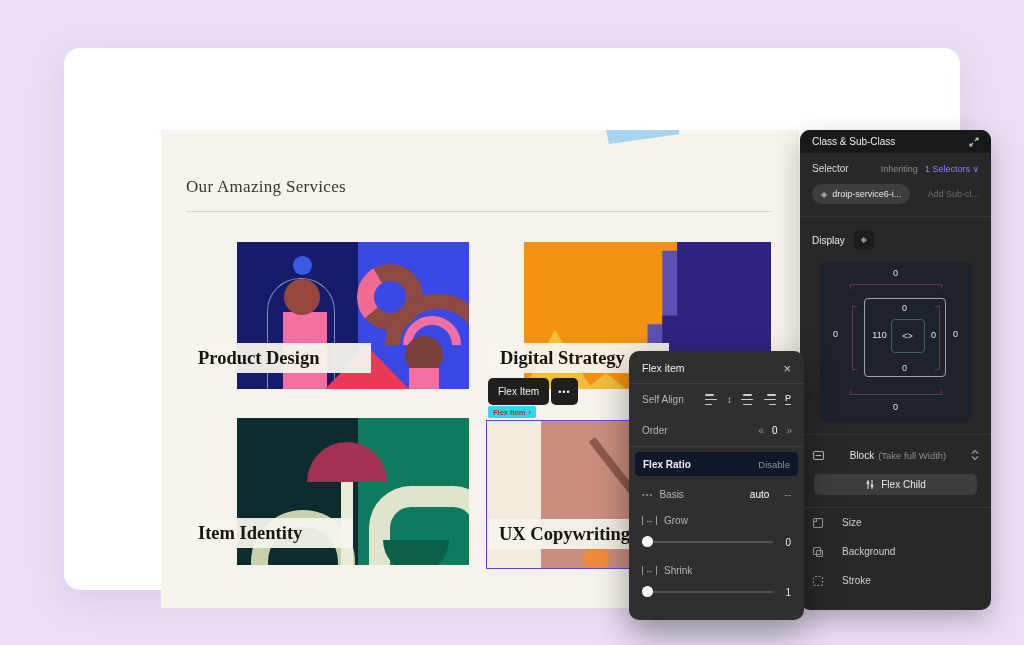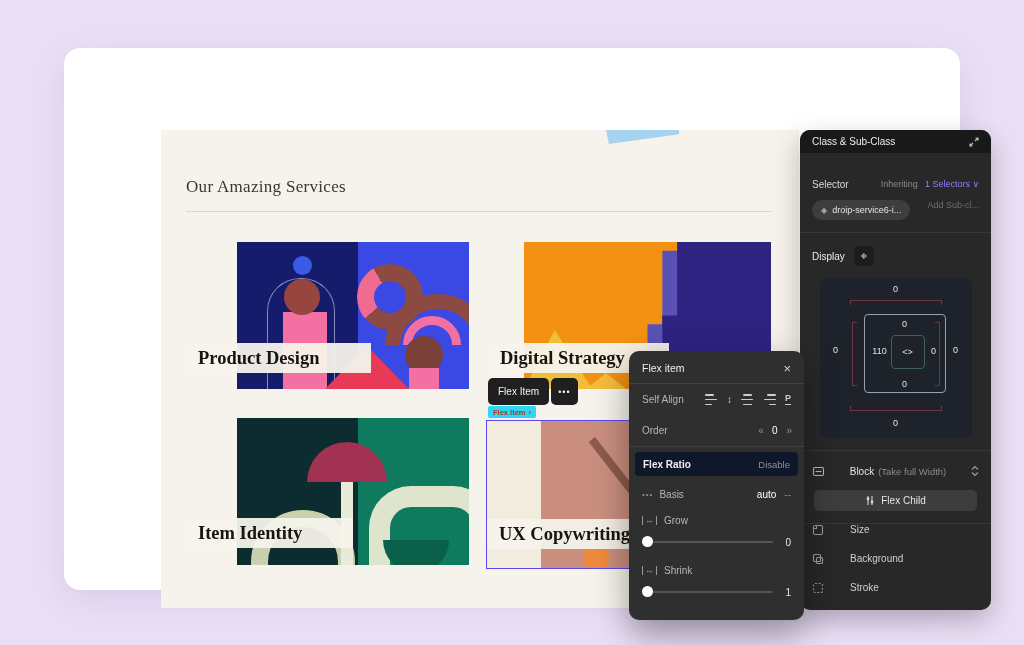--- a/index.html
+++ b/index.html
@@ -91,38 +91,38 @@
   .sa-glyph{color:#cdcdcd;font-size:10px;cursor:pointer;line-height:1}
   .sa-base{border-bottom:1px solid #cdcdcd;font-weight:bold;font-size:9px;padding-bottom:1px}
   .ord{display:flex;align-items:center;gap:9px}
   .ord .chv{color:#8f8f8f;font-size:10px;cursor:pointer;letter-spacing:-1px}
   .ord .val{color:#fff}
   .ratio{margin:5px 6px;height:24px;background:#0f172a;border-radius:4px;display:flex;
          justify-content:space-between;align-items:center;padding:0 8px}
   .ratio .t{color:#efefef;font-weight:bold}
   .ratio .d{color:#8f8f8f;font-size:9.5px;cursor:pointer}
   .basis-l{display:flex;gap:6px;align-items:center}
-  .basis-r{display:flex;gap:8px;align-items:center}
+  .basis-r{display:flex;gap:15px;align-items:center}
   .dots{color:#8a8a8a;letter-spacing:1px;font-size:8px}
   .basis-val{color:#fff}
   .basis-unit{color:#8a8a8a}
   .mini-ic{color:#9a9a9a;font-size:9px;border-left:1px solid #9a9a9a;border-right:1px solid #9a9a9a;padding:0 2px;line-height:9px}
   .p-subrow{display:flex;align-items:center;gap:7px;height:24px;padding:0 13px}
   .slider{display:flex;align-items:center;gap:10px;height:20px;padding:0 13px;margin-bottom:4px}
   .track{position:relative;flex:1;height:2px;background:#545454;border-radius:1px}
   .handle{position:absolute;left:0;top:-5px;width:11px;height:11px;border-radius:50%;background:#fff;cursor:grab}
   .sl-val{color:#eaeaea;min-width:8px;text-align:right}
 
   
   .sidebar{position:absolute;left:736px;top:82px;width:191px;height:480px;background:#282828;border-radius:10px;
            z-index:5;color:#cfcfcf;font-size:10px;box-shadow:0 10px 28px rgba(0,0,0,.25)}
   .sb-head{height:23px;background:#191919;border-radius:10px 10px 0 0;display:flex;align-items:center;
            justify-content:space-between;padding:0 12px}
   .sb-title{color:#ececec;font-weight:normal;font-size:10px}
-  .sb-row{display:flex;margin:26px 12px 0}
+  .sb-row{display:flex;align-items:center;margin:10px 12px 0}
   .sb-selector{color:#d9d9d9}
   .sb-inherit{margin-left:auto;color:#8a8a8a;font-size:9px}
   .sb-selcount{margin-left:7px;color:#9a7bff;font-size:9px;cursor:pointer}
   .pill{background:#3e3e3e;border-radius:10px;height:20px;display:flex;align-items:center;gap:5px;
         padding:0 9px;font-size:9px;color:#e3e3e3;cursor:pointer}
   .pill .ic{color:#b9b9b9;font-size:8px}
   .addsub{margin-left:auto;color:#6e6e6e;font-size:9px;cursor:pointer}
   .sb-div{border:none;border-top:1px solid #373737;margin:12px 0 0}
   .disp-row{display:flex;align-items:center;gap:9px;margin:13px 12px 0}
   .disp-lab{color:#ececec;font-size:10px}
@@ -147,21 +147,21 @@
   .bm-pr{right:5px;top:31px;width:12px}
   .bm-ctr{position:absolute;left:26px;top:20px;width:32px;height:32px;border:1px solid #3f6157;border-radius:4px;
           display:flex;align-items:center;justify-content:center;color:#aeb5bd;font-size:8px;cursor:pointer}
 
   .blk-row{display:flex;align-items:center;margin:9px 12px 0;height:22px;cursor:pointer}
   .blk-mid{margin:0 auto;display:flex;gap:4px;align-items:baseline}
   .blk-name{color:#e3e3e3;font-size:10px}
   .blk-suffix{color:#8b8b8b;font-size:9.5px}
   .fc-btn{margin:8px 14px 0;height:21px;background:#3d3d3d;border-radius:5px;display:flex;align-items:center;
           justify-content:center;gap:6px;color:#e6e6e6;font-size:10px;cursor:pointer}
-  .sec-row{display:flex;align-items:flex-start;gap:26px;height:29px;margin:0 12px;color:#cfcfcf;cursor:pointer}
+  .sec-row{display:flex;align-items:center;gap:18px;height:29px;margin:0 12px;color:#cfcfcf;cursor:pointer}
   .sec-row:first-of-type{margin-top:6px}
   svg.ic{flex:none}
 </style>
 </head>
 <body>
 
 <div class="window">
 
   <div class="canvas">
     <div class="wedge"></div>

